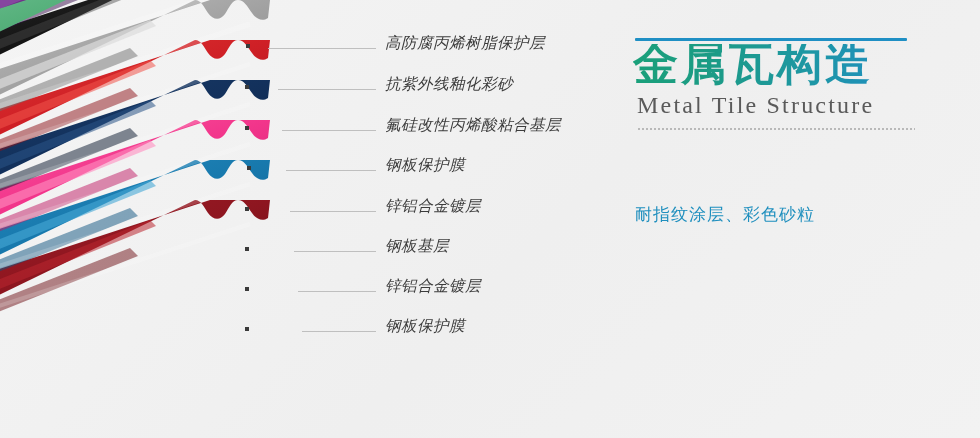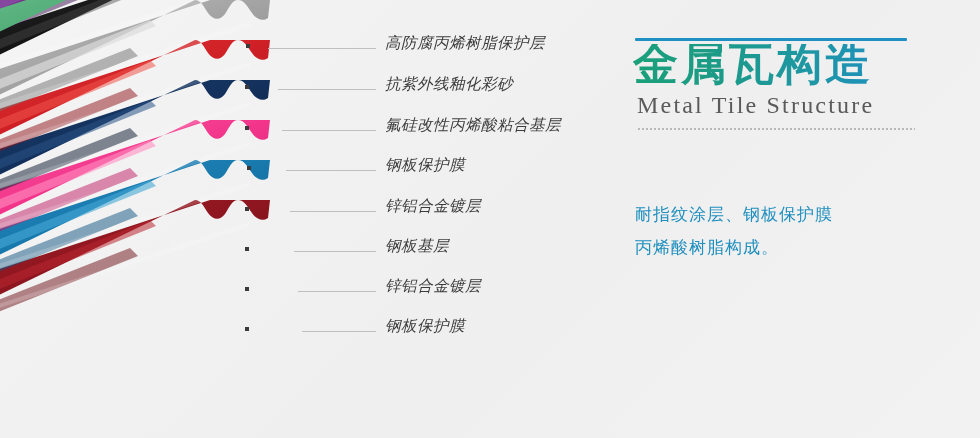--- a/index.html
+++ b/index.html
@@ -288,18 +288,17 @@
     <div class="layer-label" style="top:318px;">钢板保护膜</div>
   </div>
 
   <div id="right">
     <div id="rule-top"></div>
     <div id="title-cn">金属瓦构造</div>
     <div id="title-en">Metal Tile Structure</div>
     <div id="rule-bottom"></div>
 
     <div id="body-copy">
-      <p>耐指纹涂层、钢板保护膜</p>
-      <p>丙烯酸树脂构成。</p>
+      <p>耐指纹涂层、彩色砂粒</p>
     </div>
   </div>
 
 </div>
 
 </body></html>

